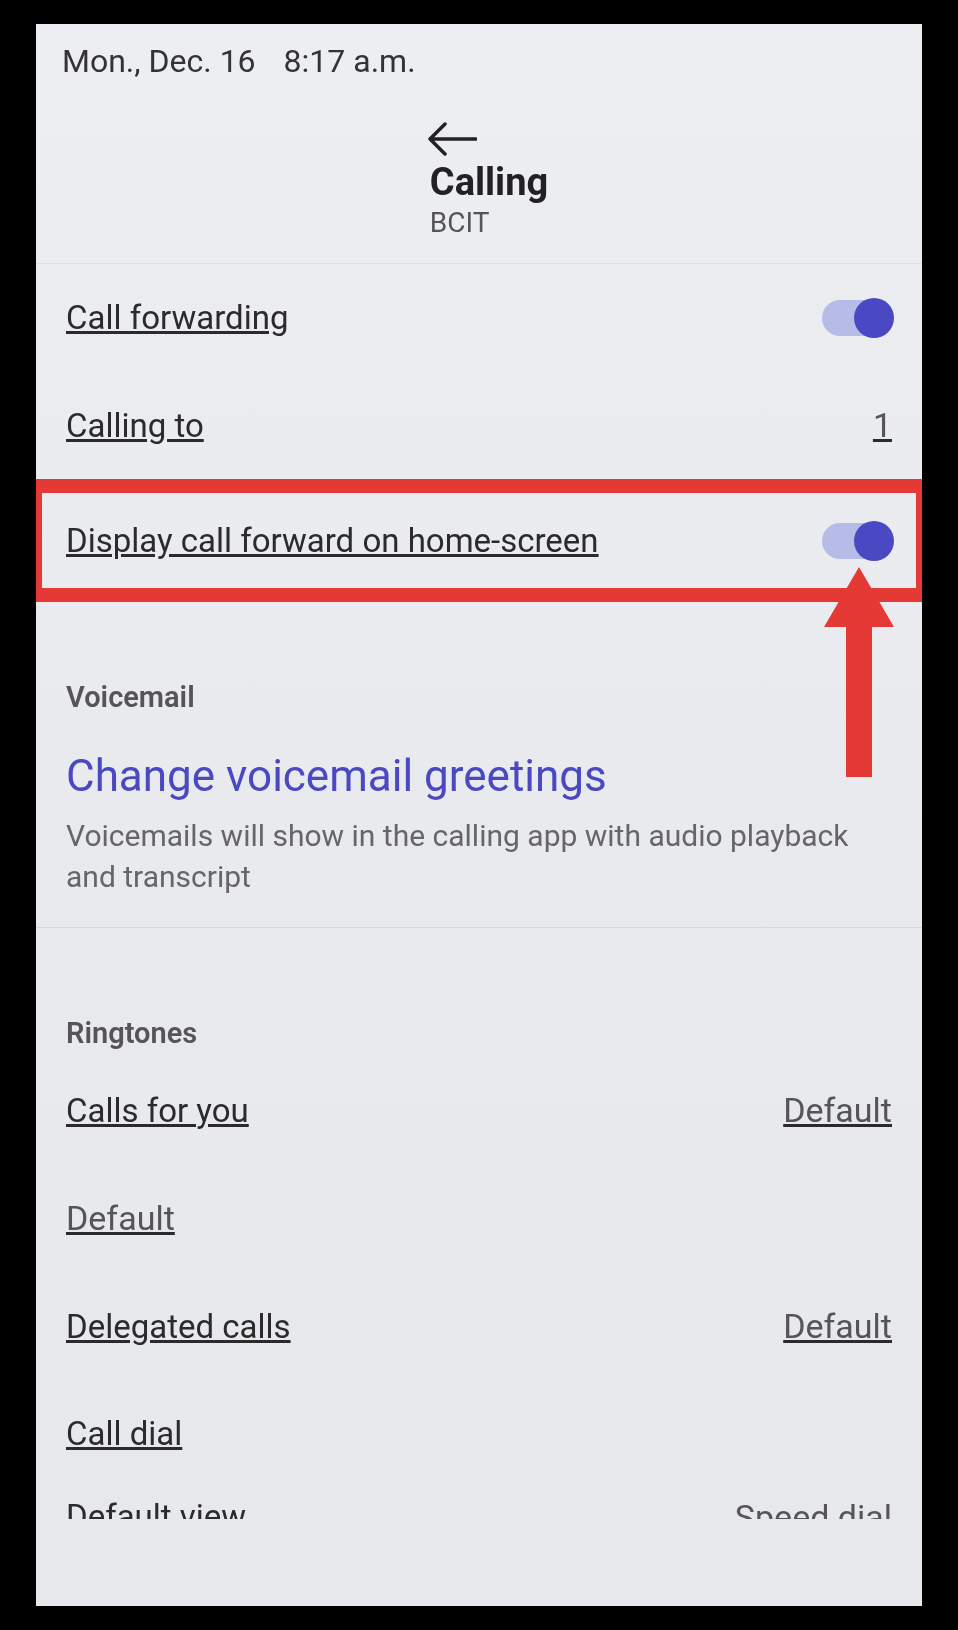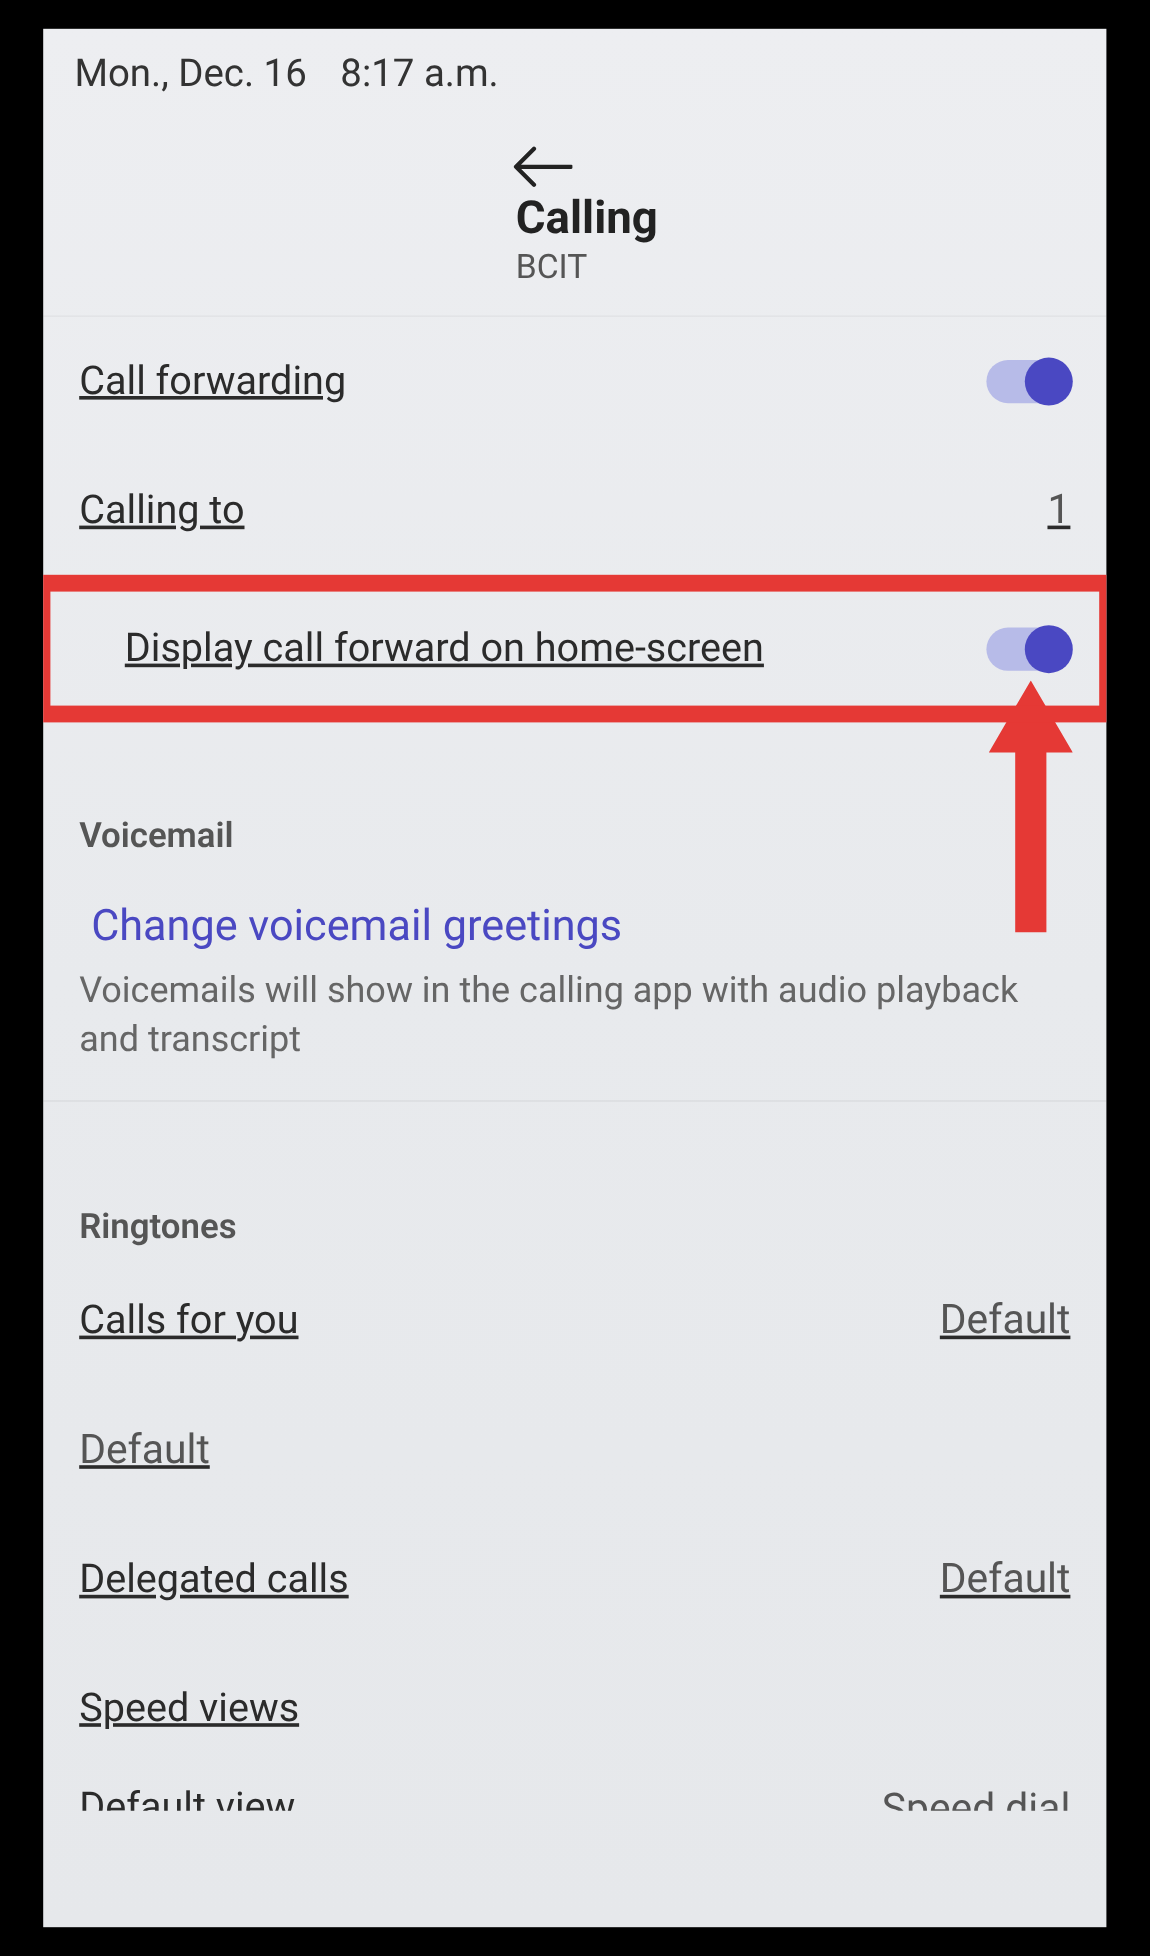--- a/index.html
+++ b/index.html
@@ -69,35 +69,33 @@
 
     .section-header {
       padding: 42px 30px 6px 30px;
       font-size: 29px;
       font-weight: 600;
       color: #555;
       margin-top: 36px;
     }
     .link-text {
       padding: 30px 30px 14px 30px;
-      font-size: 36px;
+      font-size: 44px;
       color: #4A48C2;
-      margin-left: 10px;
     }
     .description {
       padding: 0 30px 30px 30px;
       font-size: 30px;
       color: #666;
       line-height: 1.35;
       border-bottom: 1px solid rgba(0,0,0,0.08);
     }
 
     .highlight-container {
       position: relative;
-      padding-left: 38px;
     }
     .highlight-box {
       position: absolute;
       top: 0; left: -8px; right: -8px; bottom: 0;
       border: 14px solid #E53935;
       pointer-events: none;
       z-index: 50;
     }
     .arrow-up {
       position: absolute;
@@ -176,21 +174,21 @@
   </div>
   <div class="row">
     <span class="row-value">Default</span>
   </div>
   <div class="row">
     <span>Delegated calls</span>
     <span class="row-value">Default</span>
   </div>
 
   <div class="row" style="padding-bottom:14px;">
-    <span>Speed views</span>
+    <span>Call dial</span>
   </div>
 
   <div class="cut-row">
     <span>Default view</span>
     <span class="row-value">Speed dial</span>
   </div>
 
 </div>
 
 </body></html>

